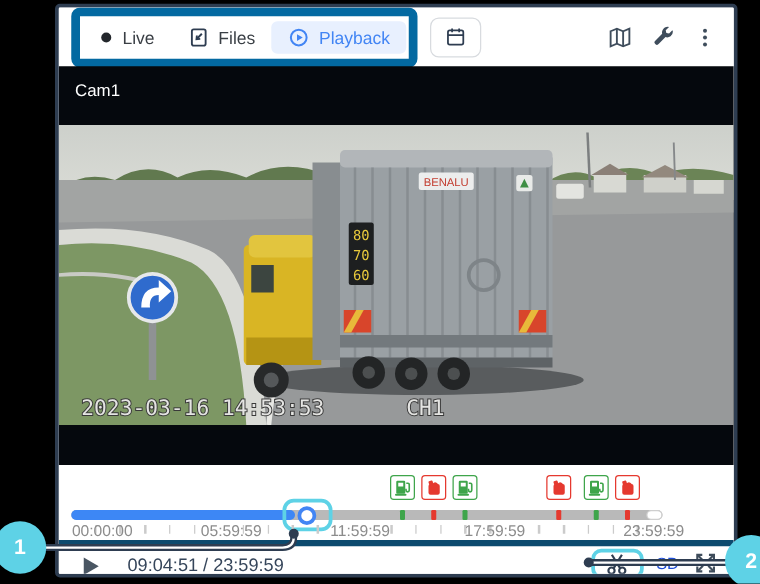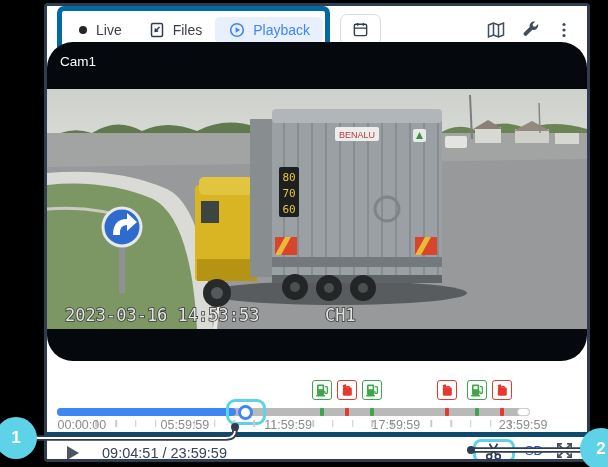--- a/index.html
+++ b/index.html
@@ -5,33 +5,33 @@
   html,body{margin:0;padding:0;background:#000;}
   *{box-sizing:border-box;}
   .page{position:relative;width:608px;height:467px;background:#000;overflow:hidden;
         font-family:"Liberation Sans",sans-serif;}
   
   .app-window{position:absolute;left:44px;top:3px;width:546px;height:459px;
               background:#fff;border:3px solid #2e3d51;border-radius:4px;overflow:hidden;}
   
   .toolbar{position:absolute;left:0;top:0;width:540px;height:47px;background:#fff;
            display:flex;align-items:center;padding:0 10px;}
-  .tab-group{display:flex;align-items:center;height:48px;border:5px solid #0369a1;
+  .tab-group{display:flex;align-items:center;height:48px;border:7px solid #0369a1;
              border-radius:7px;padding:2px;background:#fff;}
   .tab{display:flex;align-items:center;gap:7px;height:26px;padding:0 13px;
        font-size:14px;color:#3a3f45;border-radius:5px;cursor:pointer;white-space:nowrap;}
   .tab.active{background:#e8f0fe;color:#4285f4;}
   .date-btn{display:flex;align-items:center;gap:9px;height:32px;margin-left:10px;
             padding:0 11px;border:1px solid #d8dbdf;border-radius:7px;font-size:14px;
             color:#24292e;cursor:pointer;white-space:nowrap;}
   .toolbar-spacer{flex:1;}
   .tb-icon{display:flex;align-items:center;justify-content:center;width:26px;height:26px;
            margin-left:8px;cursor:pointer;}
   
-  .media{position:absolute;left:0;top:36px;width:540px;height:319px;background:#05080d;border-radius:26px;}
+  .media{position:absolute;left:0;top:47px;width:540px;height:319px;background:#05080d;}
   .cam-label{position:absolute;left:13px;top:12px;color:#fff;font-size:13.5px;}
   .video{position:absolute;left:0;top:47px;width:540px;height:240px;}
   .osd{font-family:"DejaVu Sans Mono",monospace;font-size:17px;fill:#e4e4e2;
        paint-order:stroke;stroke:#3a3a3a;stroke-width:1.6px;}
   
   .timeline{position:absolute;left:0;top:366px;width:540px;height:60px;background:#fff;}
   .ev-row{position:absolute;left:10px;top:8px;width:473px;height:22px;}
   .ev-box{position:absolute;top:0;width:20px;height:20px;background:#fff;border-radius:3px;
           display:flex;align-items:center;justify-content:center;transform:translateX(-50%);}
   .ev-box.fuel-fill{border:1.5px solid #3fa54b;}

